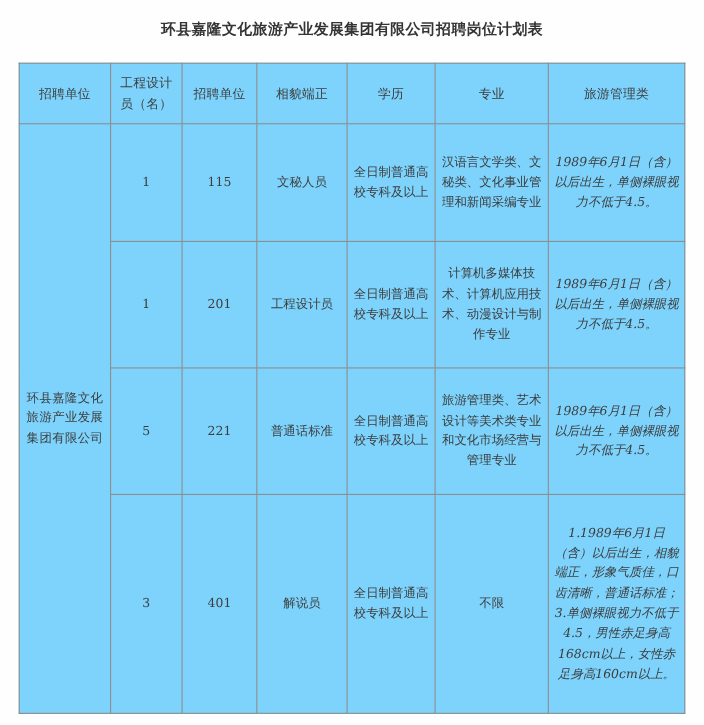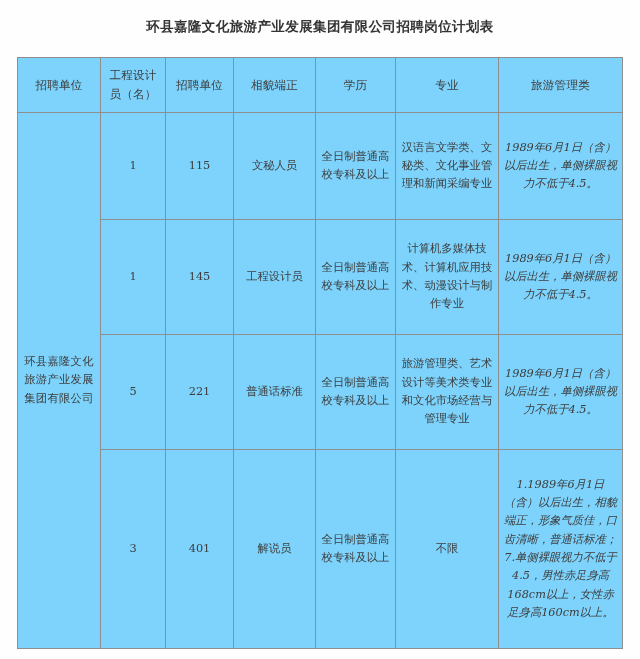--- a/index.html
+++ b/index.html
@@ -125,39 +125,39 @@
           <td class="cell-unit" rowspan="4">环县嘉隆文化旅游产业发展集团有限公司</td>
           <td class="cell-num">1</td>
           <td class="cell-num">115</td>
           <td class="cell-post">文秘人员</td>
           <td class="cell-edu">全日制普通高校专科及以上</td>
           <td class="cell-major">汉语言文学类、文秘类、文化事业管理和新闻采编专业</td>
           <td class="cell-other">1989年6月1日（含）以后出生，单侧裸眼视力不低于4.5。</td>
         </tr>
         <tr class="row-2">
           <td class="cell-num">1</td>
-          <td class="cell-num">145</td>
+          <td class="cell-num">201</td>
           <td class="cell-post">工程设计员</td>
           <td class="cell-edu">全日制普通高校专科及以上</td>
           <td class="cell-major">计算机多媒体技术、计算机应用技术、动漫设计与制作专业</td>
           <td class="cell-other">1989年6月1日（含）以后出生，单侧裸眼视力不低于4.5。</td>
         </tr>
         <tr class="row-3">
           <td class="cell-num">5</td>
           <td class="cell-num">221</td>
           <td class="cell-post">普通话标准</td>
           <td class="cell-edu">全日制普通高校专科及以上</td>
           <td class="cell-major">旅游管理类、艺术设计等美术类专业和文化市场经营与管理专业</td>
           <td class="cell-other">1989年6月1日（含）以后出生，单侧裸眼视力不低于4.5。</td>
         </tr>
         <tr class="row-4">
           <td class="cell-num">3</td>
           <td class="cell-num">401</td>
           <td class="cell-post">解说员</td>
           <td class="cell-edu">全日制普通高校专科及以上</td>
           <td class="cell-major">不限</td>
-          <td class="cell-other other-multi">1.1989年6月1日（含）以后出生，相貌端正，形象气质佳，口齿清晰，普通话标准；7.单侧裸眼视力不低于4.5，男性赤足身高168cm以上，女性赤足身高160cm以上。</td>
+          <td class="cell-other other-multi">1.1989年6月1日（含）以后出生，相貌端正，形象气质佳，口齿清晰，普通话标准；3.单侧裸眼视力不低于4.5，男性赤足身高168cm以上，女性赤足身高160cm以上。</td>
         </tr>
       </tbody>
     </table>
   </div>
 
 </div>
 
 </body></html>

